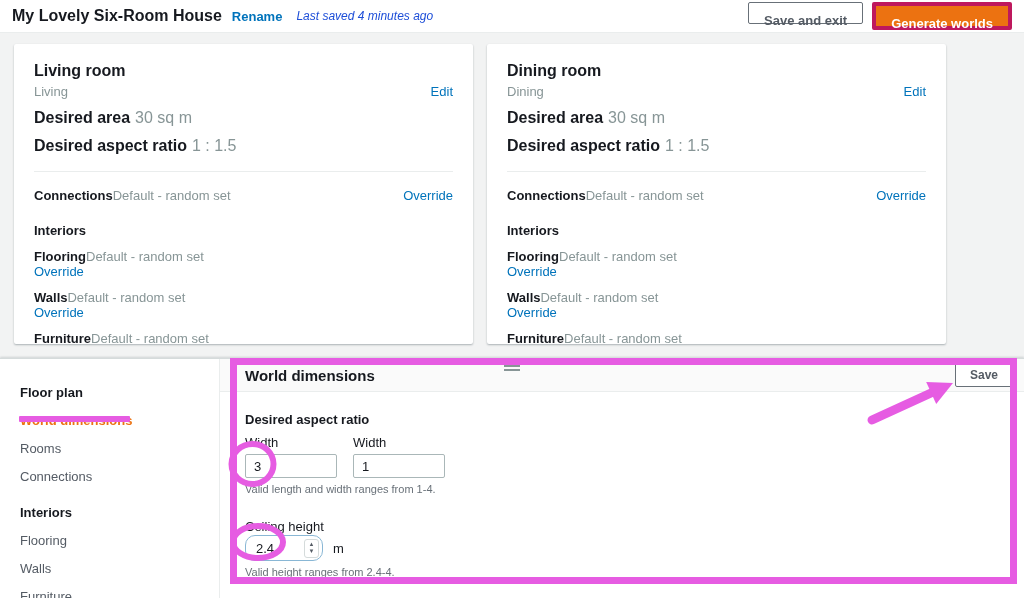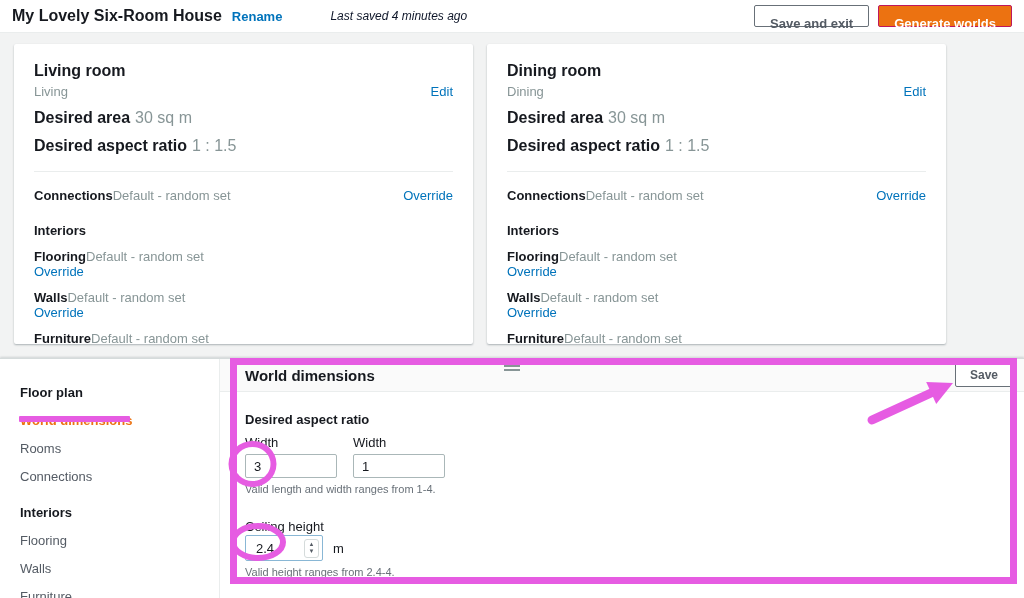--- a/index.html
+++ b/index.html
@@ -12,28 +12,28 @@
 
   
   .topbar {
     position:absolute; top:0; left:0; right:0; height:33px; background:#fff;
     border-bottom:1px solid #eaeded; display:flex; align-items:center;
     padding:0 12px; z-index:5;
   }
   .topbar .title { font-size:16px; font-weight:bold; margin-right:10px; }
   .link { color:#0073bb; text-decoration:none; cursor:pointer; }
   .rename { font-size:13px; font-weight:600; margin-right:14px; }
-  .last-saved { font-size:12px; font-style:italic; color:#0f172a;margin-left:34px; }
+  .last-saved { font-size:12px; font-style:italic; color:#1d4ed8; }
   .topbar-actions { margin-left:auto; display:flex; gap:9px; }
   .btn {
     font-family:inherit; font-size:13px; font-weight:bold; border-radius:2px;
     padding:10px 15px; height:22px; line-height:15px; cursor:pointer;
   }
   .btn-secondary { background:#fff; border:1px solid #687078; color:#545b64; }
-  .btn-primary { background:#ec7211; border:1px solid #be185d; color:#fff; }
+  .btn-primary { background:#ec7211; border:4px solid #be185d; color:#fff; }
 
   
   .content { position:absolute; top:33px; left:0; right:0; bottom:0; padding:11px 14px; }
   .rooms-heading { font-size:17px; font-weight:bold; margin:2px 0 12px 2px; }
   .rooms-heading .count { color:#687078; font-weight:normal; }
   .cards { display:flex; gap:14px; }
   .card {
     width:459px; height:300px; background:#fff; border-radius:2px;
     box-shadow:0 1px 2px rgba(0,28,36,.3); padding:18px 20px; overflow:hidden;
   }
@@ -83,21 +83,21 @@
   .field-label { font-size:13px; margin:8px 0 4px; }
   .fields-row { display:flex; gap:16px; }
   .field-col { display:flex; flex-direction:column; }
   .text-input {
     width:92px; height:24px; border:1px solid #aab7b8; border-radius:2px;
     font-family:inherit; font-size:13px; padding:0 8px; color:#16191f; background:#fff;
   }
   .help-text { font-size:11px; margin-top:5px; }
   .ceiling-block { margin-top:22px; }
   .num-input {
-    width:78px; height:26px; border:1px solid #89b7d5; border-radius:2px;
+    width:78px; height:26px; border:1px solid #89b7d5; border-radius:10px;
     display:flex; align-items:center; background:#fff; padding:0 3px 0 0;
   }
   .num-input input {
     border:none; outline:none; width:42px; font-family:inherit; font-size:13px;
     padding:0 0 0 10px; color:#16191f; background:transparent;
   }
   .stepper {
     margin-left:auto; width:15px; height:19px; border:1px solid #d5dbdb; border-radius:3px;
     display:flex; flex-direction:column; align-items:center; justify-content:center;
     line-height:6px; cursor:pointer; background:#fff;

